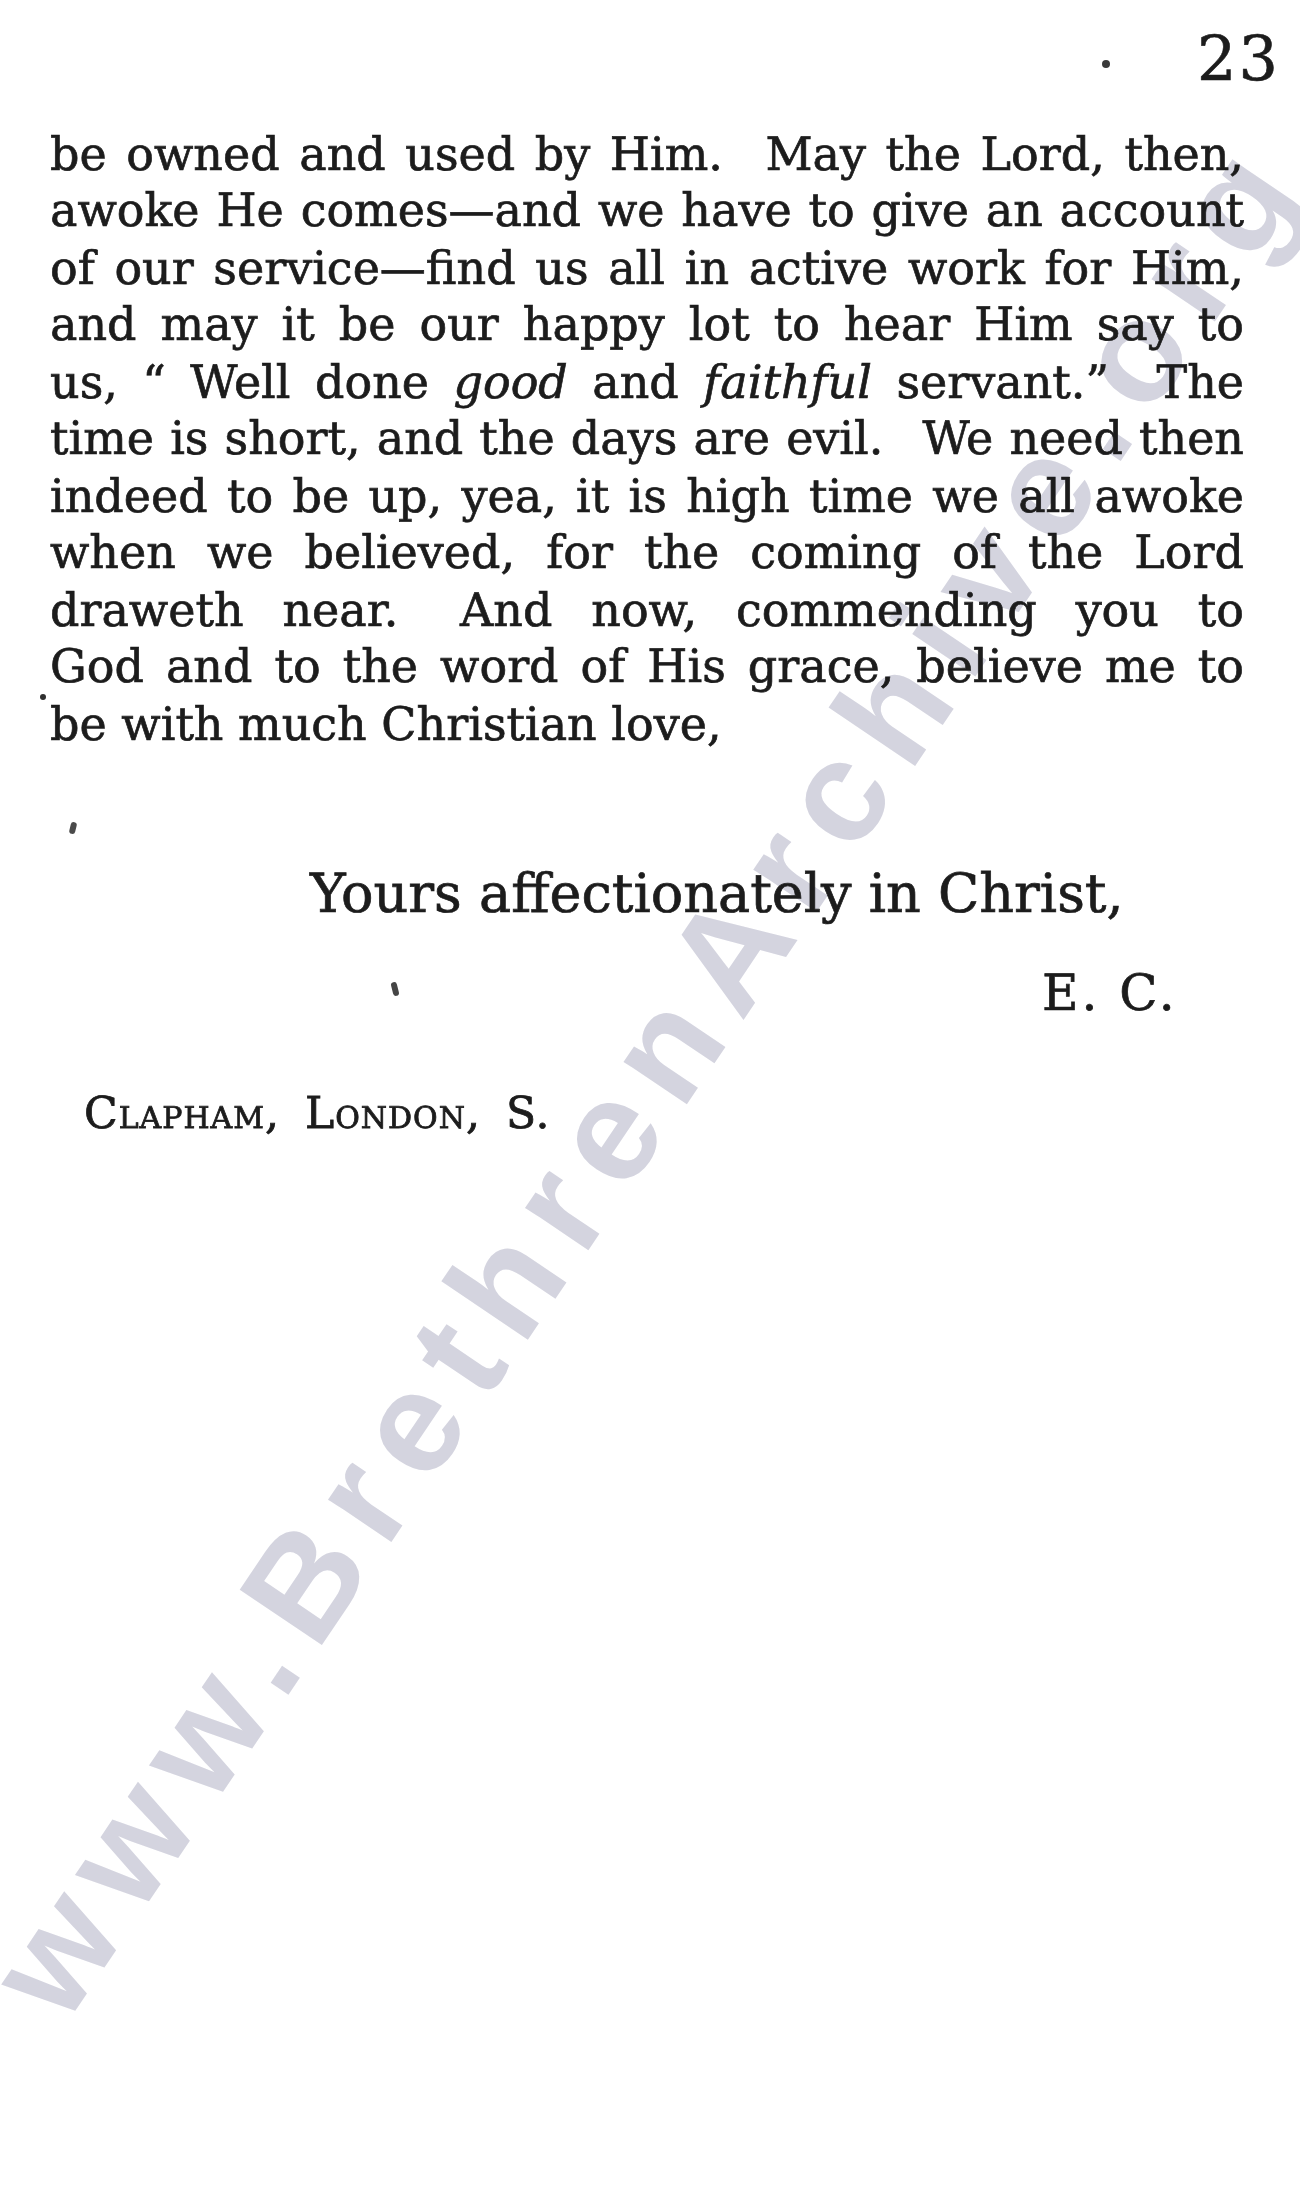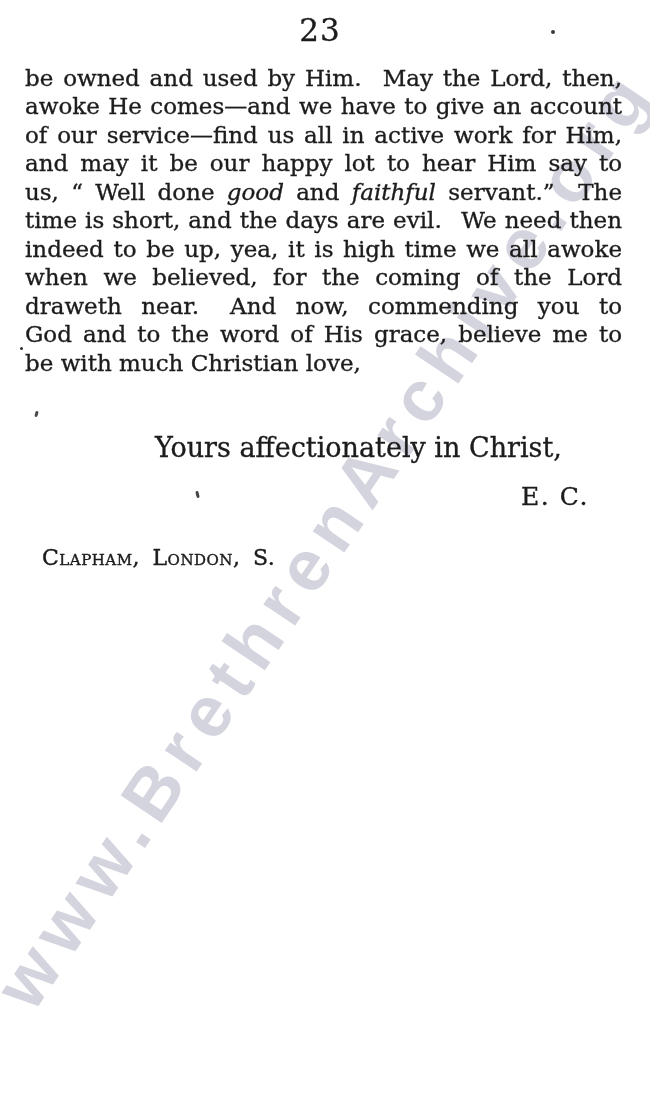--- a/index.html
+++ b/index.html
@@ -4,21 +4,21 @@
 <title>Page 23</title>
 <style>
   html, body { margin:0; padding:0; background:#ffffff; }
   .page {
     position:relative; width:650px; height:1096px; background:#ffffff;
     overflow:hidden; font-family:"DejaVu Serif", serif; color:#1c1c1c;
   }
   
   .page-number {
     position:absolute; top:12px; left:0; width:640px;
-    text-align:center; font-size:31px; letter-spacing:1px;
+    text-align:right; font-size:31px; letter-spacing:1px;
     -webkit-text-stroke:0.3px #1c1c1c;
   }
   
   .letter-body {
     position:absolute; top:64px; left:25px; width:597px;
     font-size:23px; line-height:28.45px;
     -webkit-text-stroke:0.35px #1c1c1c;
   }
   .jline { text-align:justify; text-align-last:justify; white-space:nowrap; }
   .jline.noj { text-align:center; text-align-last:left; }

